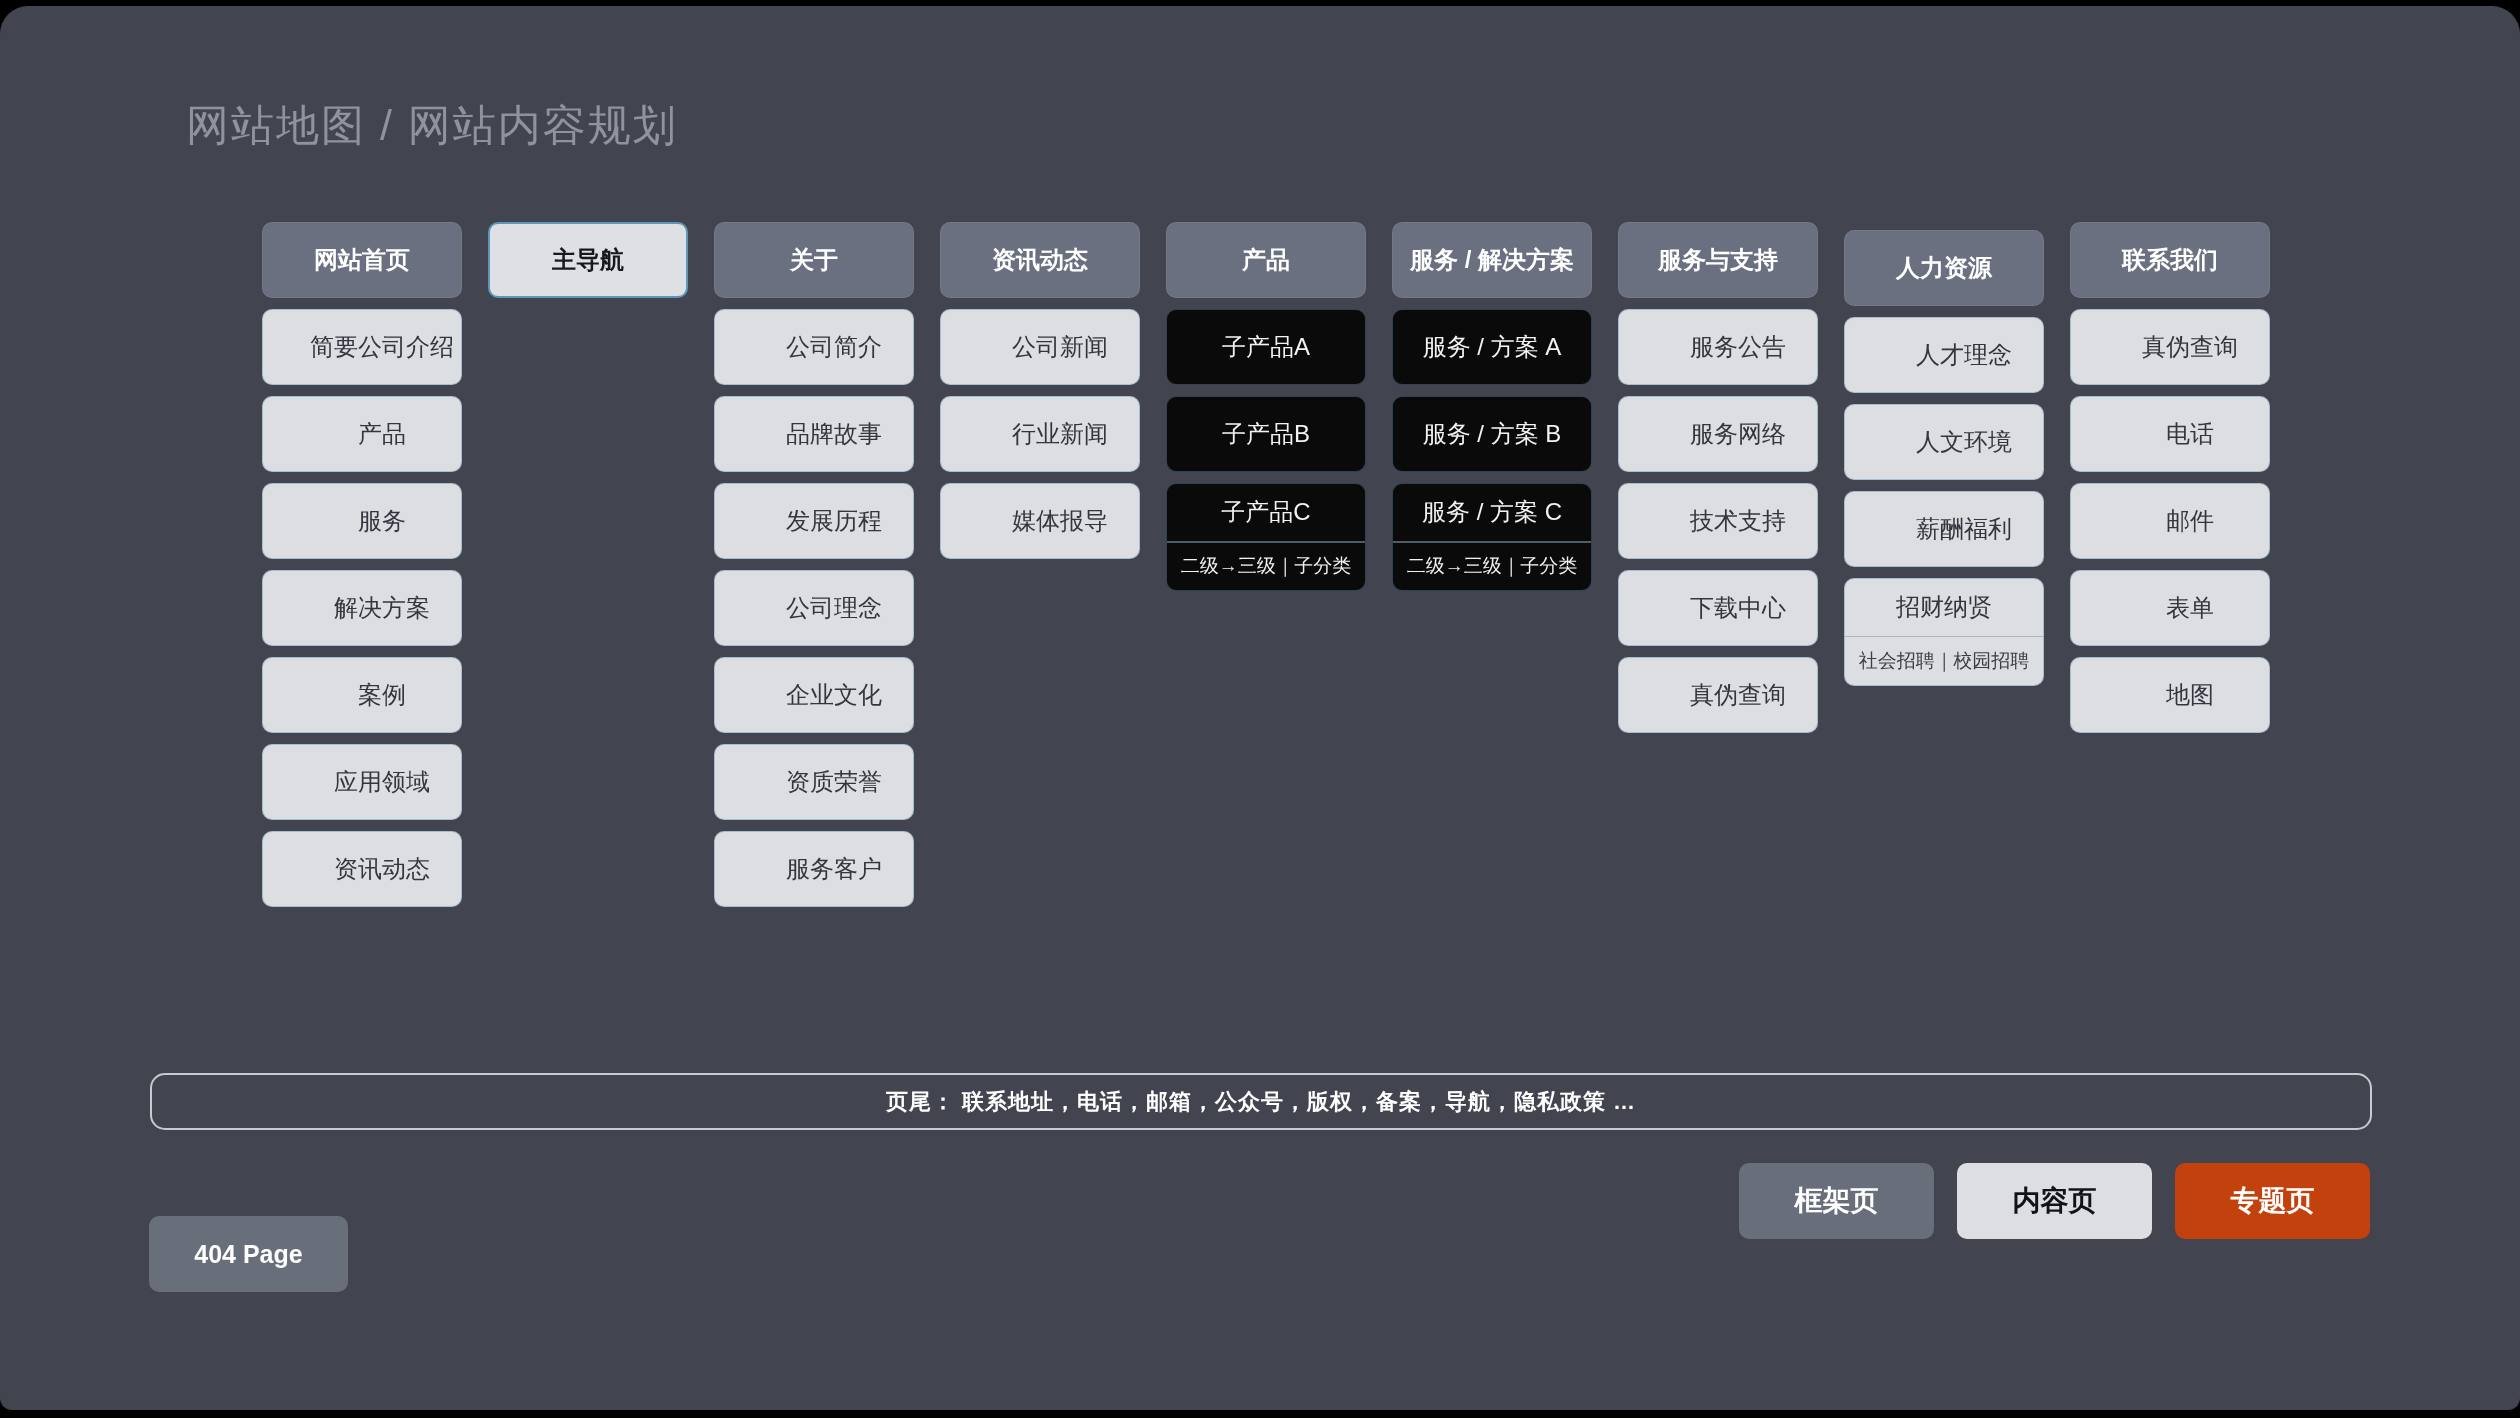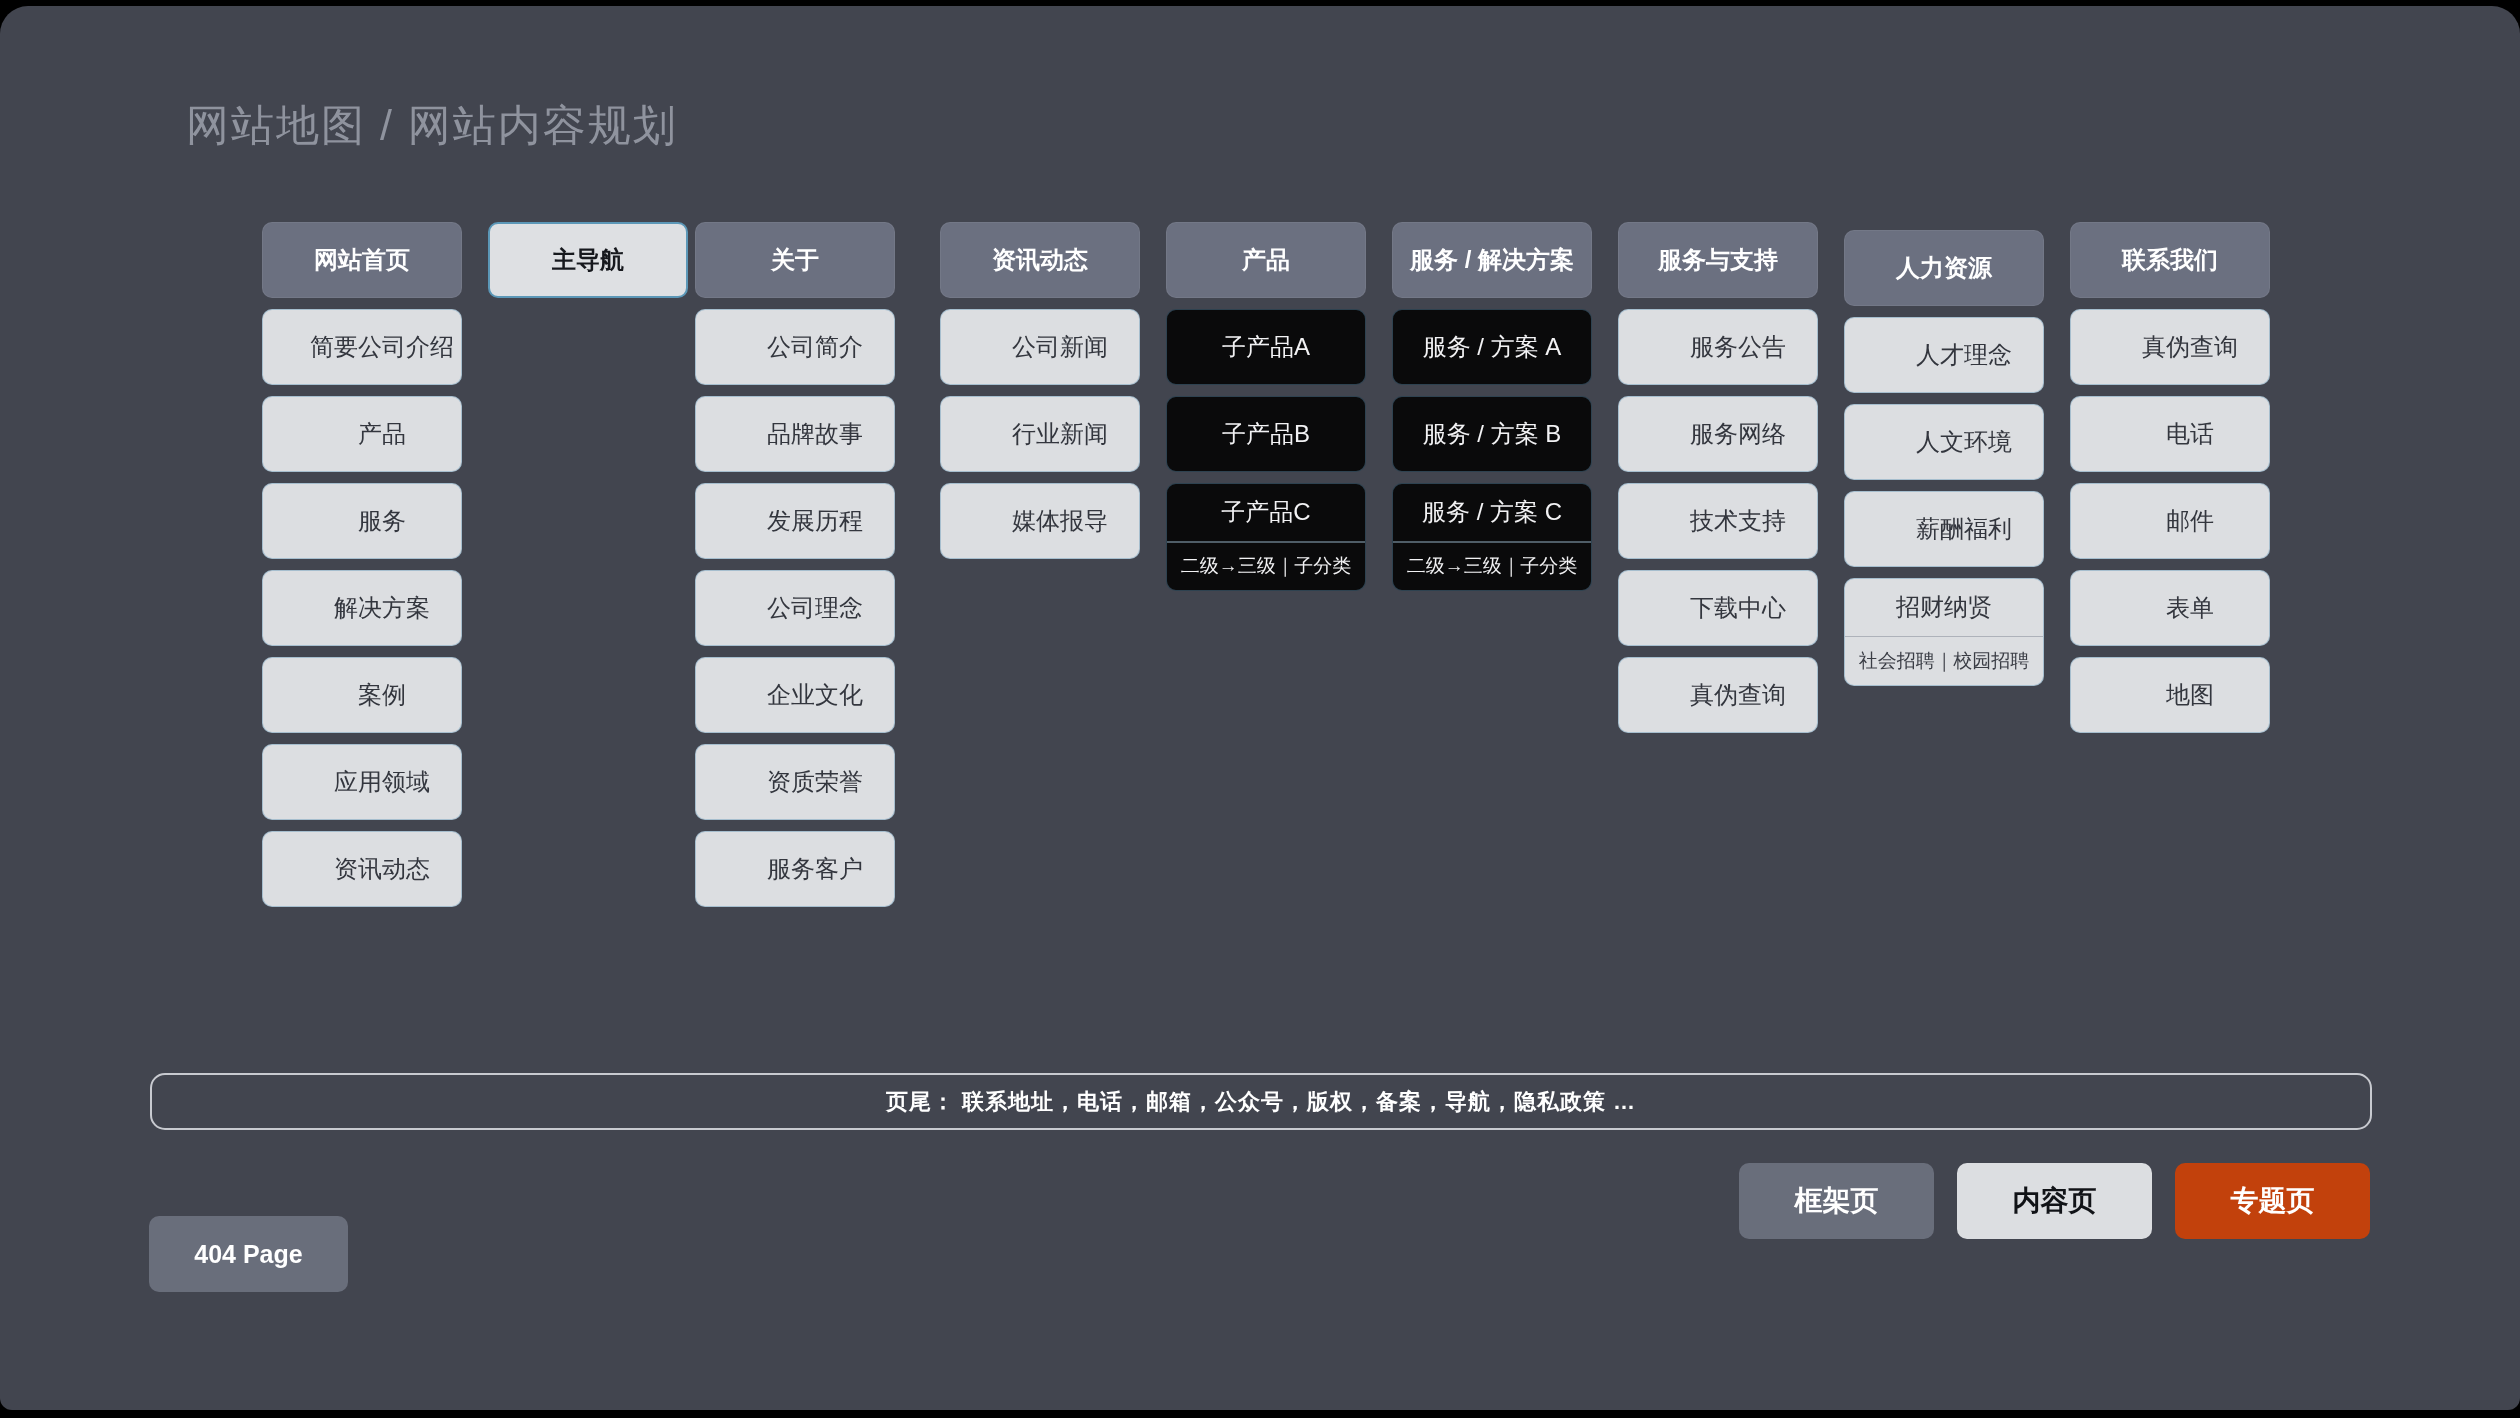--- a/index.html
+++ b/index.html
@@ -61,21 +61,21 @@
         <div class="box item content">
           <div class="label">应用领域</div>
         </div>
         <div class="box item content">
           <div class="label">资讯动态</div>
         </div>
       </div>
       <div class="col" style="left: 488px; border-radius: 25px;">
         <div class="box header nav">主导航</div>
       </div>
-      <div class="col" style="left: 695px;">
+      <div class="col" style="left: 714px;">
         <div class="box header frame">关于</div>
         <div class="box item content">
           <div class="label">公司简介</div>
         </div>
         <div class="box item content">
           <div class="label">品牌故事</div>
         </div>
         <div class="box item content">
           <div class="label">发展历程</div>
         </div>

